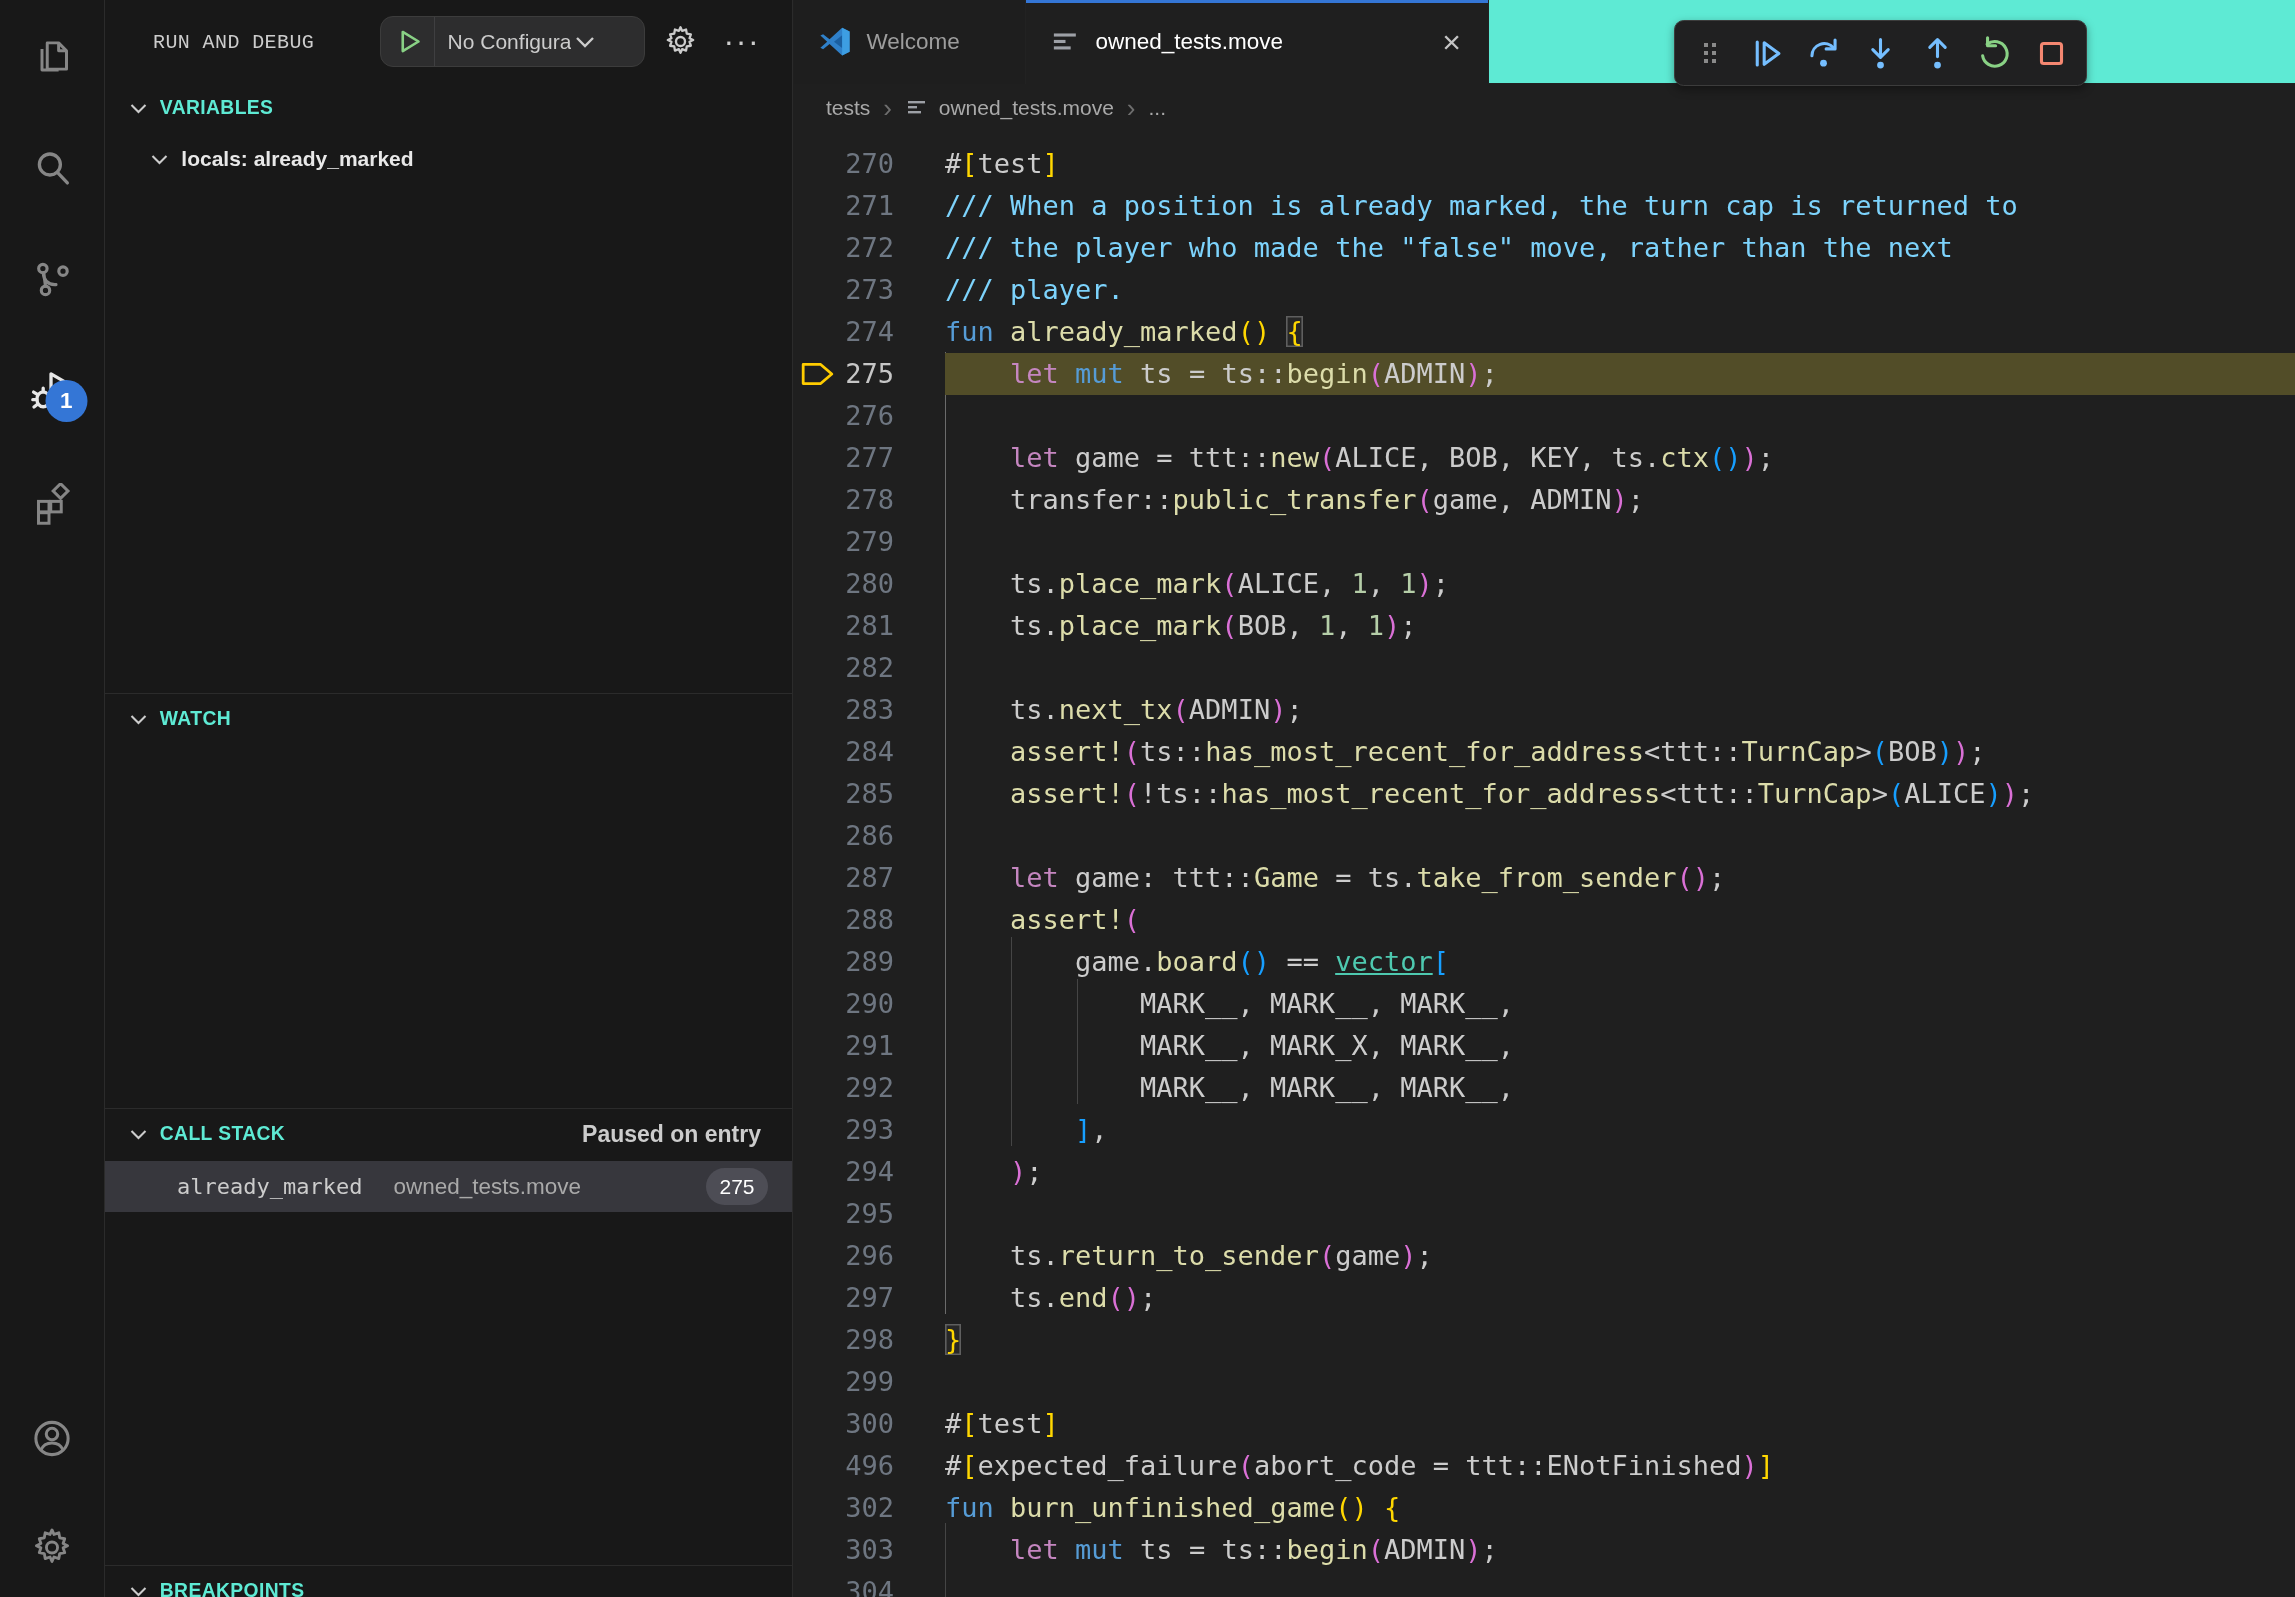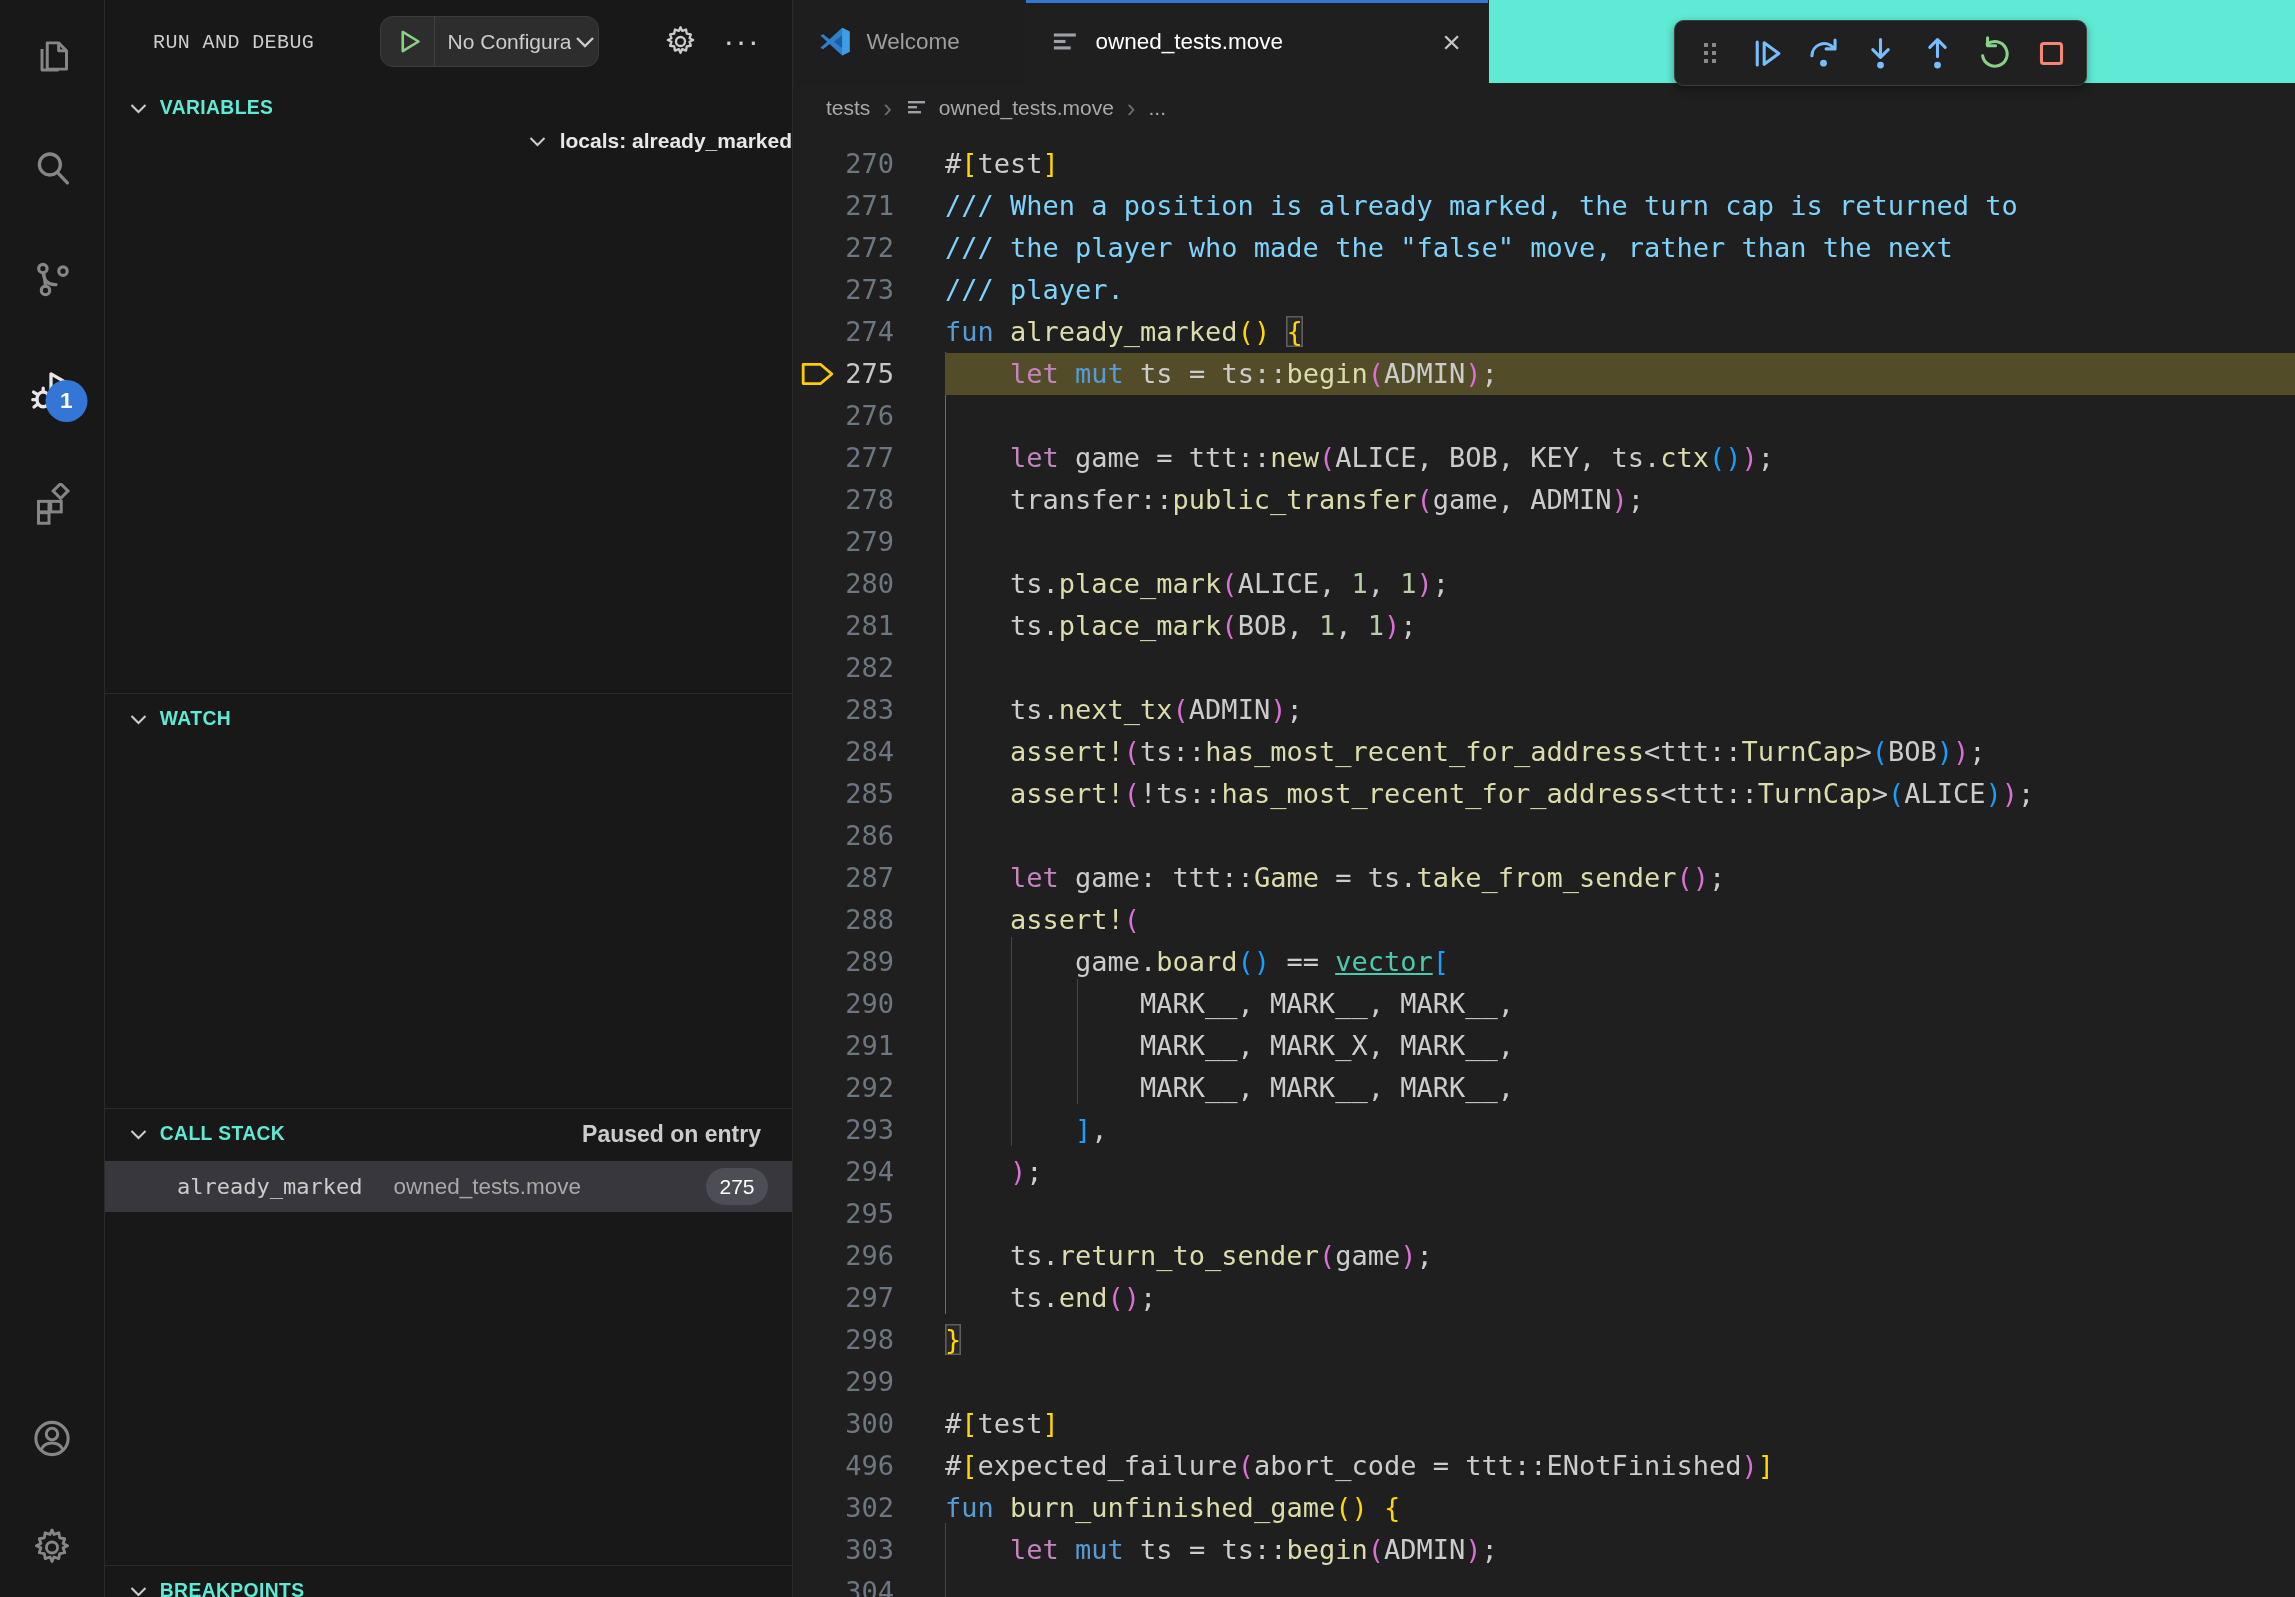--- a/index.html
+++ b/index.html
@@ -25,21 +25,21 @@
 
   
   #sidebar {
     position:absolute; left:105px; top:0; width:688px; height:100%;
     background:#181818; border-right:0.8px solid #2b2b2b; overflow:hidden;
   }
   .sb-titlebar { position:absolute; left:0; top:0; width:100%; height:84px; }
   .sb-title { position:absolute; left:48px; top:0; height:84px; display:flex; align-items:center;
     font-size:20px; color:#cccccc; letter-spacing:0.4px; white-space:nowrap;font-family:Liberation Mono, monospace; }
   .sb-config {
-    position:absolute; left:275px; top:16px; width:219px; height:51px;
+    position:absolute; left:275px; top:16px; width:265px; height:51px;
     background:#2d2d2e; border:0.8px solid #3c3c3c; border-radius:13px;
     display:flex; align-items:center; cursor:pointer;
   }
   .sb-config .play { padding:0 11.3px 0 14.5px; }
   .sb-config .vdiv { width:0.8px; height:100%; background:#3f3f41; }
   .sb-config .cfg-label { font-size:21px; color:#cccccc; margin-left:13px; max-width:142px;
     overflow:hidden; white-space:nowrap; }
   .sb-config .chev { margin-left:1.6px; }
   .sb-gear { position:absolute; left:553px; top:17.7px; width:45px; height:48px;
     display:flex; align-items:center; justify-content:center; cursor:pointer; }
@@ -48,21 +48,21 @@
     font-size:32px; color:#cccccc; letter-spacing:1.6px; }
 
   .sb-header { position:absolute; left:0; width:100%; height:42px;
     display:flex; align-items:center; cursor:pointer; }
   .sb-header .chev { margin-left:22.5px; }
   .sb-header .sb-label { margin-left:11.3px; font-size:19.3px; font-weight:700; color:#5eead4; letter-spacing:0.4px; }
   .sb-header .sb-status { margin-left:auto; margin-right:31px; font-size:23px; font-weight:700; color:#cccccc; }
   .sb-row { position:absolute; left:0; width:100%; display:flex; align-items:center; cursor:pointer; }
   .sb-divider { position:absolute; left:0; width:100%; height:0.8px; background:#2b2b2b; }
 
-  #row-locals { top:120px; height:42px;justify-content:flex-end; }
+  #row-locals { top:138px; height:42px; }
   #row-locals .chev { margin-left:44px; }
   #row-locals .locals-label { margin-left:11.3px; font-size:21px; font-weight:700; color:#e8e8e8; }
 
   .frame-row { height:51px; background:#37373d; font-size:22.5px; }
   .frame-name { font-family:"DejaVu Sans Mono", monospace; font-size:22px; color:#cccccc; margin-left:72px; }
   .frame-file { color:#a9a9a9; margin-left:31px; }
   .frame-badge { margin-left:auto; margin-right:24px; min-width:62px; height:37px; border-radius:18.5px;
     background:#4d4d55; color:#ffffff; font-size:21px; display:flex; align-items:center; justify-content:center;
     padding:0 13px; }
 

